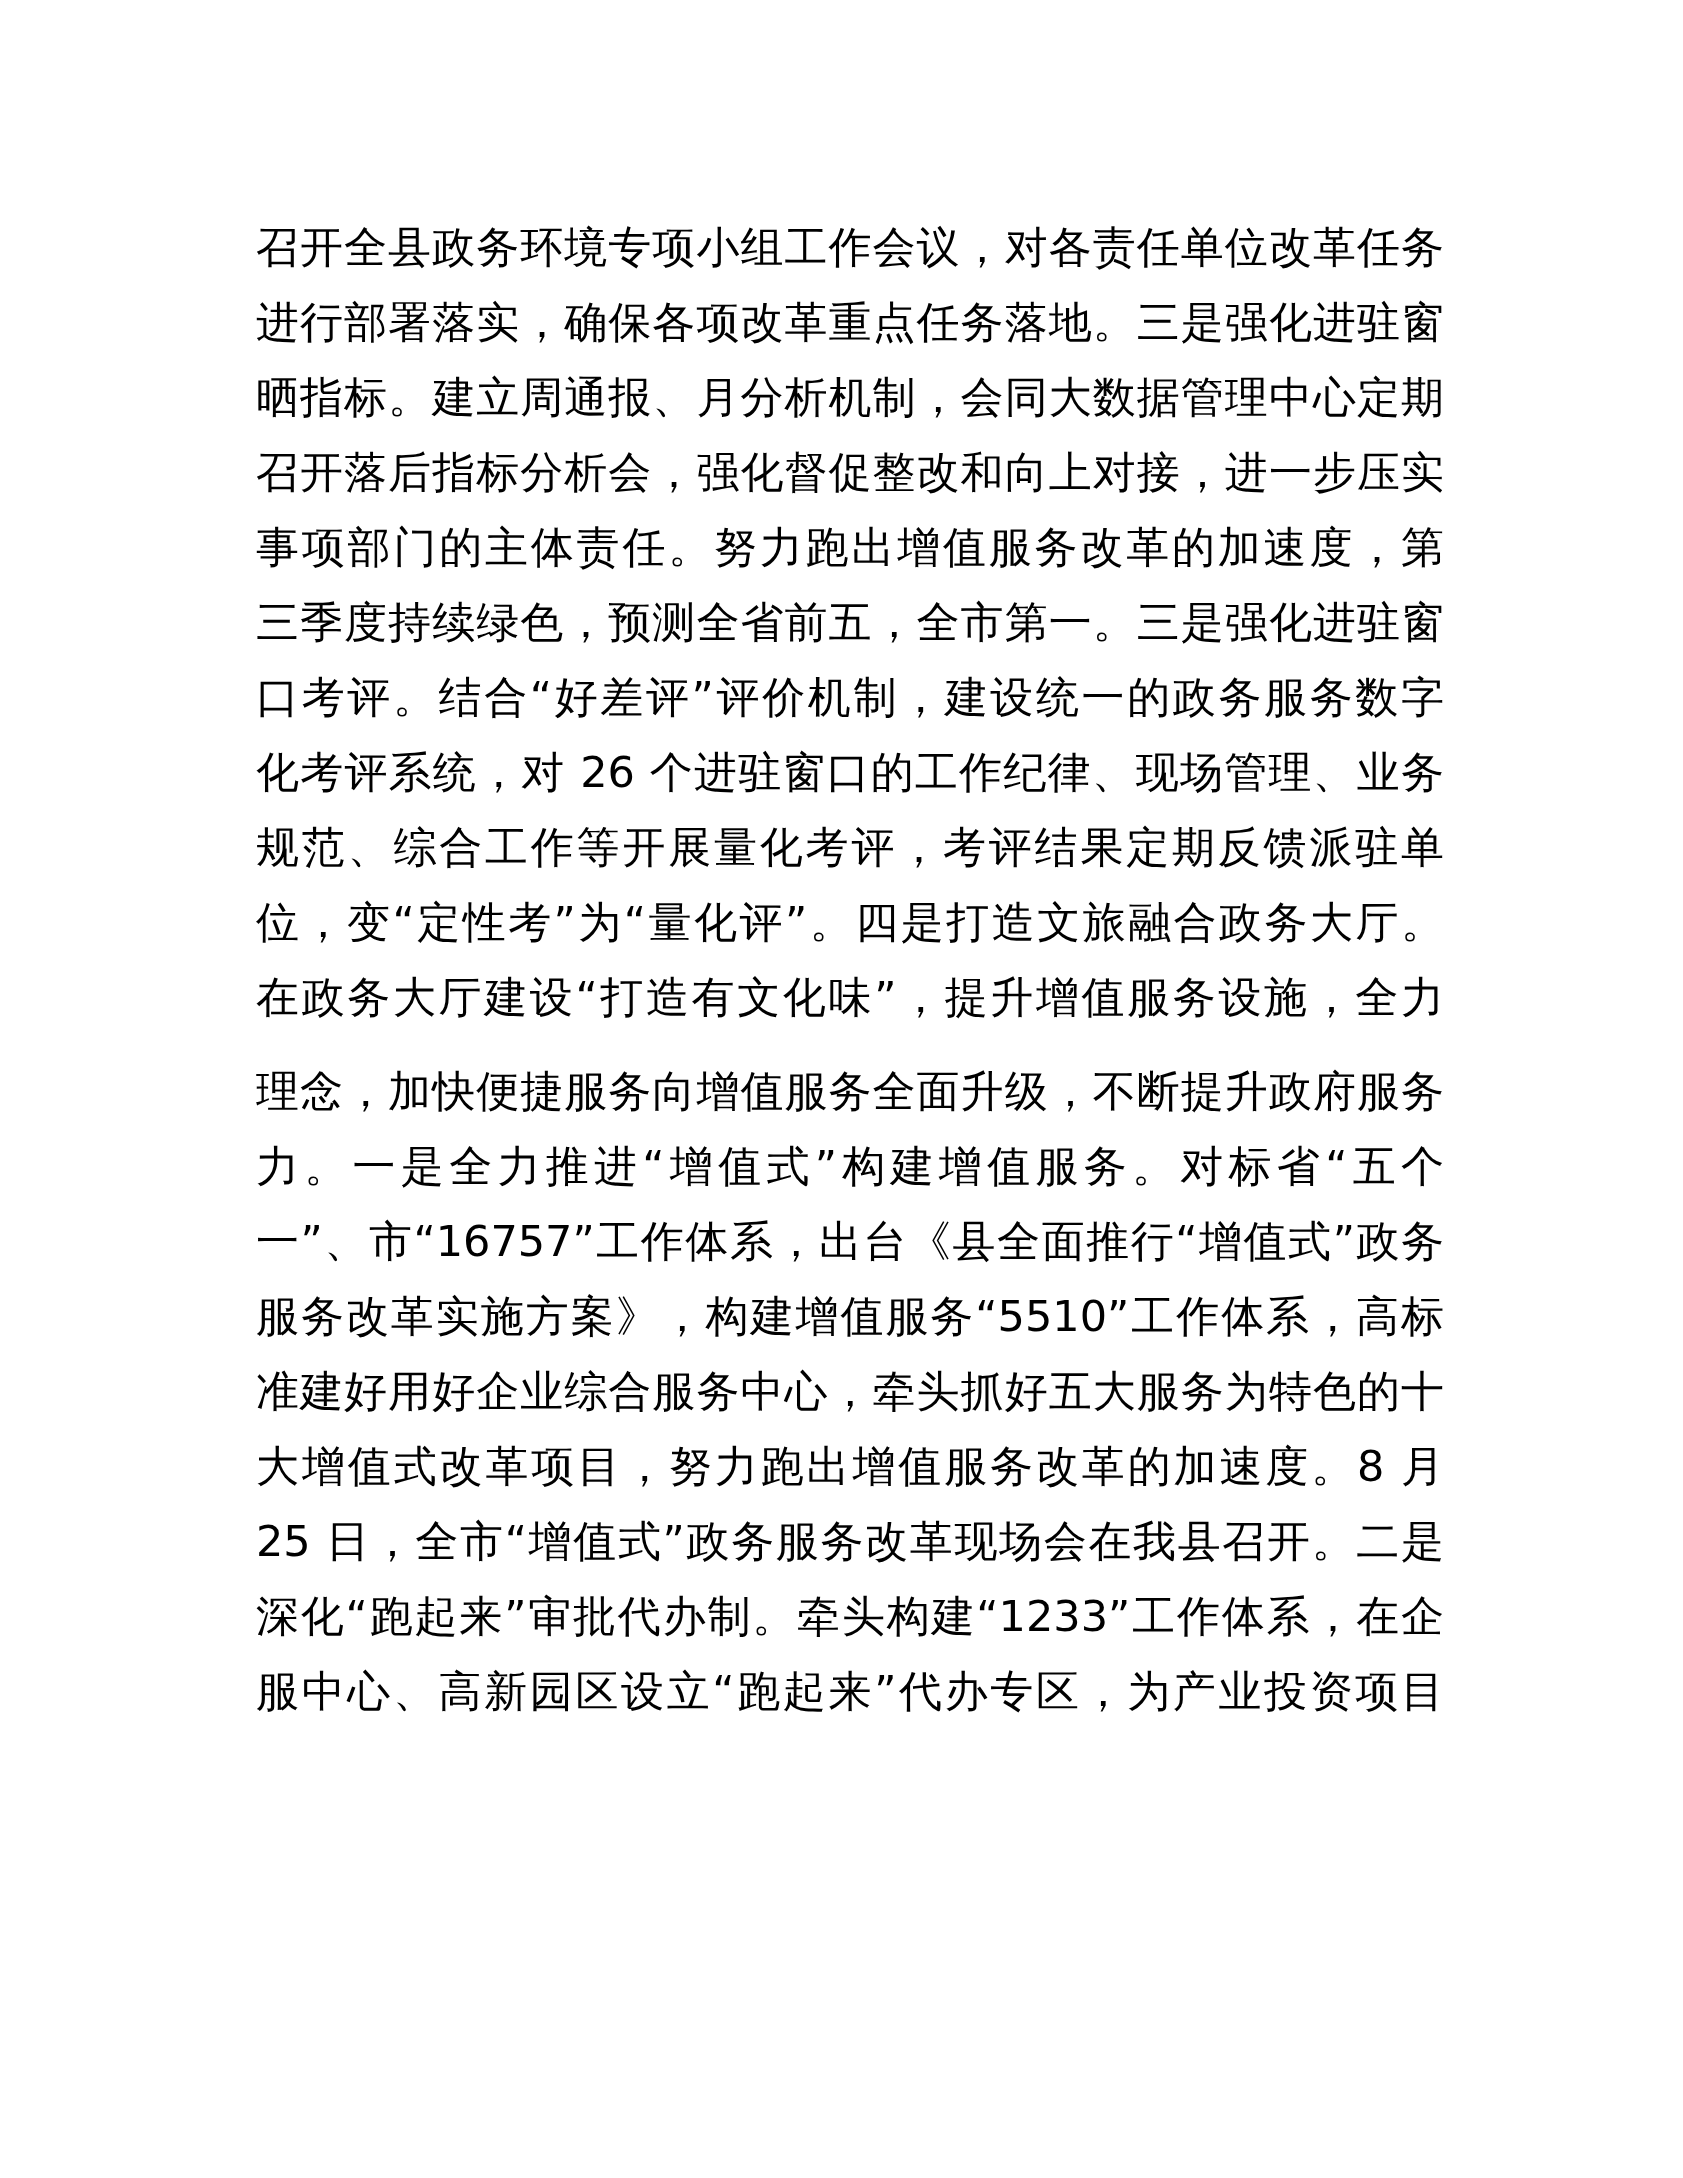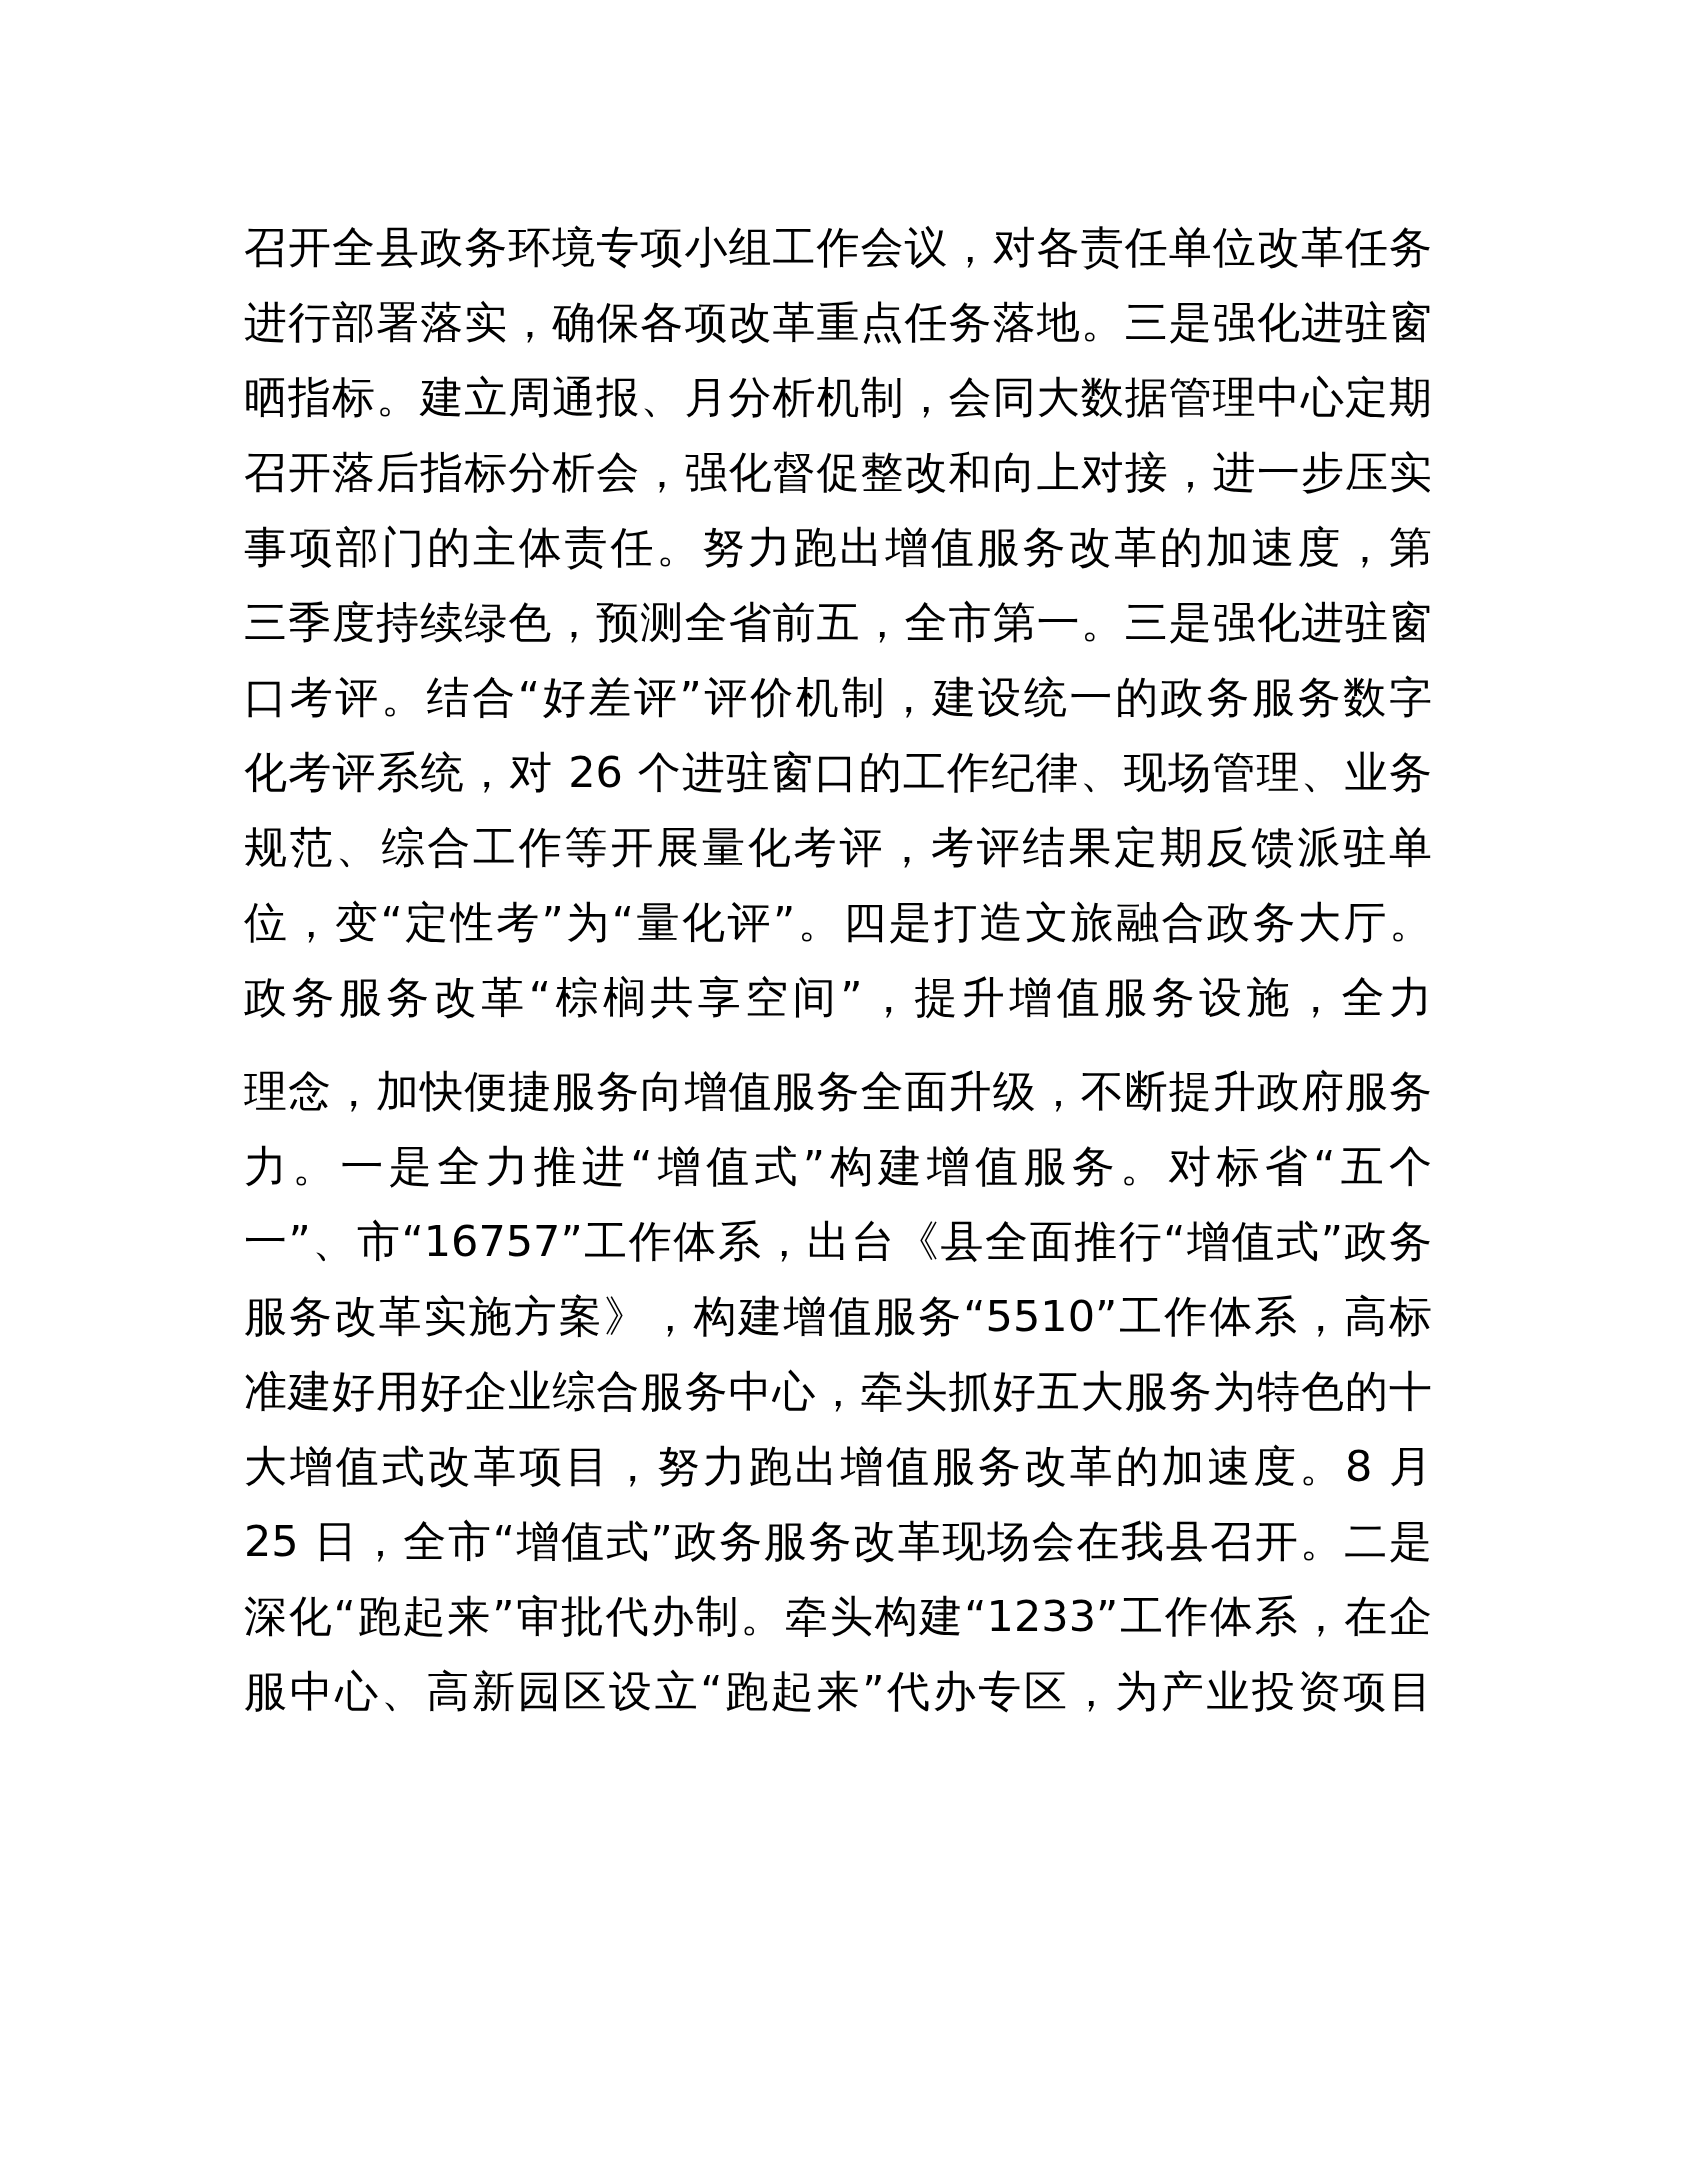--- a/index.html
+++ b/index.html
@@ -18,21 +18,21 @@
     .page {
       position: absolute;
       left: 0;
       top: 0;
       width: 1683px;
       height: 2178px;
       background: #ffffff;
     }
     .body-text {
       position: absolute;
-      left: 244px;
+      left: 256px;
       top: 210px;
       width: 1188px;
     }
     .para {
       margin: 0 0 19px 0;
     }
     .line {
       display: block;
       height: 75px;
       line-height: 75px;
@@ -59,21 +59,21 @@
       <span class="line">召开全县政务环境专项小组工作会议，对各责任单位改革任务</span>
       <span class="line">进行部署落实，确保各项改革重点任务落地。三是强化进驻窗</span>
       <span class="line">晒指标。建立周通报、月分析机制，会同大数据管理中心定期</span>
       <span class="line">召开落后指标分析会，强化督促整改和向上对接，进一步压实</span>
       <span class="line">事项部门的主体责任。努力跑出增值服务改革的加速度，第</span>
       <span class="line">三季度持续绿色，预测全省前五，全市第一。三是强化进驻窗</span>
       <span class="line">口考评。结合“好差评”评价机制，建设统一的政务服务数字</span>
       <span class="line">化考评系统，对 26 个进驻窗口的工作纪律、现场管理、业务</span>
       <span class="line">规范、综合工作等开展量化考评，考评结果定期反馈派驻单</span>
       <span class="line">位，变“定性考”为“量化评”。四是打造文旅融合政务大厅。</span>
-      <span class="line">政务服务改革“棕榈共享空间”，提升增值服务设施，全力</span>
+      <span class="line">在政务大厅建设“打造有文化味”，提升增值服务设施，全力</span>
     </p>
 
     <p class="para">
       <span class="line">理念，加快便捷服务向增值服务全面升级，不断提升政府服务</span>
       <span class="line">力。一是全力推进“增值式”构建增值服务。对标省“五个</span>
       <span class="line">一”、市“16757”工作体系，出台《县全面推行“增值式”政务</span>
       <span class="line">服务改革实施方案》，构建增值服务“5510”工作体系，高标</span>
       <span class="line">准建好用好企业综合服务中心，牵头抓好五大服务为特色的十</span>
       <span class="line">大增值式改革项目，努力跑出增值服务改革的加速度。8 月</span>
       <span class="line">25 日，全市“增值式”政务服务改革现场会在我县召开。二是</span>

